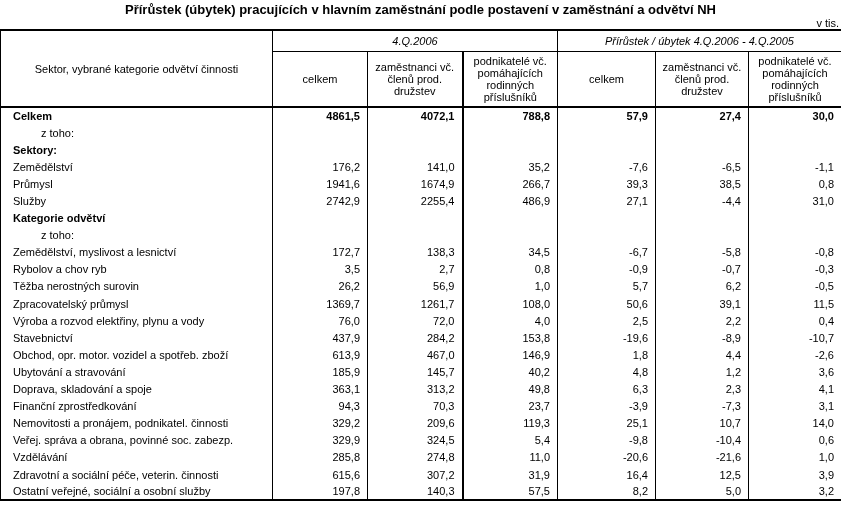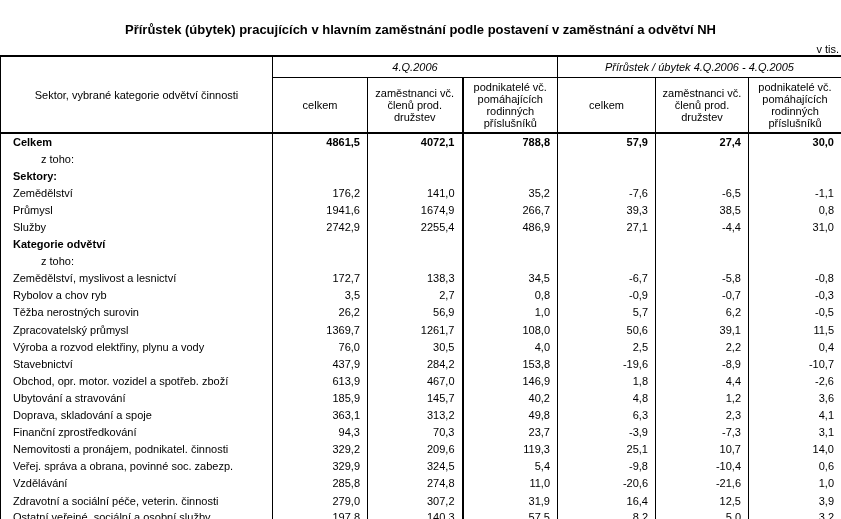--- a/index.html
+++ b/index.html
@@ -1,24 +1,24 @@
 <!DOCTYPE html>
 <html><head>
 <meta charset="utf-8">
 <style>
   html,body { margin:0; padding:0; }
   body {
     width:841px; height:519px; background:#ffffff; color:#000000;
     font-family:"Liberation Sans", sans-serif; overflow:hidden;
   }
   .title {
-    text-align:center; font-weight:bold; font-size:13px; padding-top:22px;
+    text-align:center; font-weight:bold; font-size:13px; padding-top:2px;
   }
   .unit {
-    text-align:right; font-size:11px; padding-right:2px; margin-top:6px; margin-bottom:0;
+    text-align:right; font-size:11px; padding-right:2px; margin-top:0; margin-bottom:0;
   }
   table.stats {
     border-collapse:collapse; table-layout:fixed; width:841px; font-size:11px;
     border-left:1px solid #000; border-right:1px solid #000;
     border-top:2px solid #000; border-bottom:2px solid #000;
   }
   th, td { padding:0; margin:0; font-weight:normal; overflow:hidden; white-space:nowrap; }
   thead th { text-align:center; vertical-align:middle; line-height:12px; white-space:normal; }
   tr.gh { height:21px; }
   tr.sh { height:56px; }
@@ -168,21 +168,21 @@
         <td class="num bl1">1369,7</td>
         <td class="num bl1">1261,7</td>
         <td class="num bl2">108,0</td>
         <td class="num bl1">50,6</td>
         <td class="num bl1">39,1</td>
         <td class="num bl1">11,5</td>
       </tr>
       <tr>
         <td class="lbl">Výroba a rozvod elektřiny, plynu a vody</td>
         <td class="num bl1">76,0</td>
-        <td class="num bl1">30,5</td>
+        <td class="num bl1">72,0</td>
         <td class="num bl2">4,0</td>
         <td class="num bl1">2,5</td>
         <td class="num bl1">2,2</td>
         <td class="num bl1">0,4</td>
       </tr>
       <tr>
         <td class="lbl">Stavebnictví</td>
         <td class="num bl1">437,9</td>
         <td class="num bl1">284,2</td>
         <td class="num bl2">153,8</td>
@@ -248,21 +248,21 @@
         <td class="lbl">Vzdělávání</td>
         <td class="num bl1">285,8</td>
         <td class="num bl1">274,8</td>
         <td class="num bl2">11,0</td>
         <td class="num bl1">-20,6</td>
         <td class="num bl1">-21,6</td>
         <td class="num bl1">1,0</td>
       </tr>
       <tr>
         <td class="lbl">Zdravotní a sociální péče, veterin. činnosti</td>
-        <td class="num bl1">279,0</td>
+        <td class="num bl1">615,6</td>
         <td class="num bl1">307,2</td>
         <td class="num bl2">31,9</td>
         <td class="num bl1">16,4</td>
         <td class="num bl1">12,5</td>
         <td class="num bl1">3,9</td>
       </tr>
       <tr>
         <td class="lbl">Ostatní veřejné, sociální a osobní služby</td>
         <td class="num bl1">197,8</td>
         <td class="num bl1">140,3</td>

